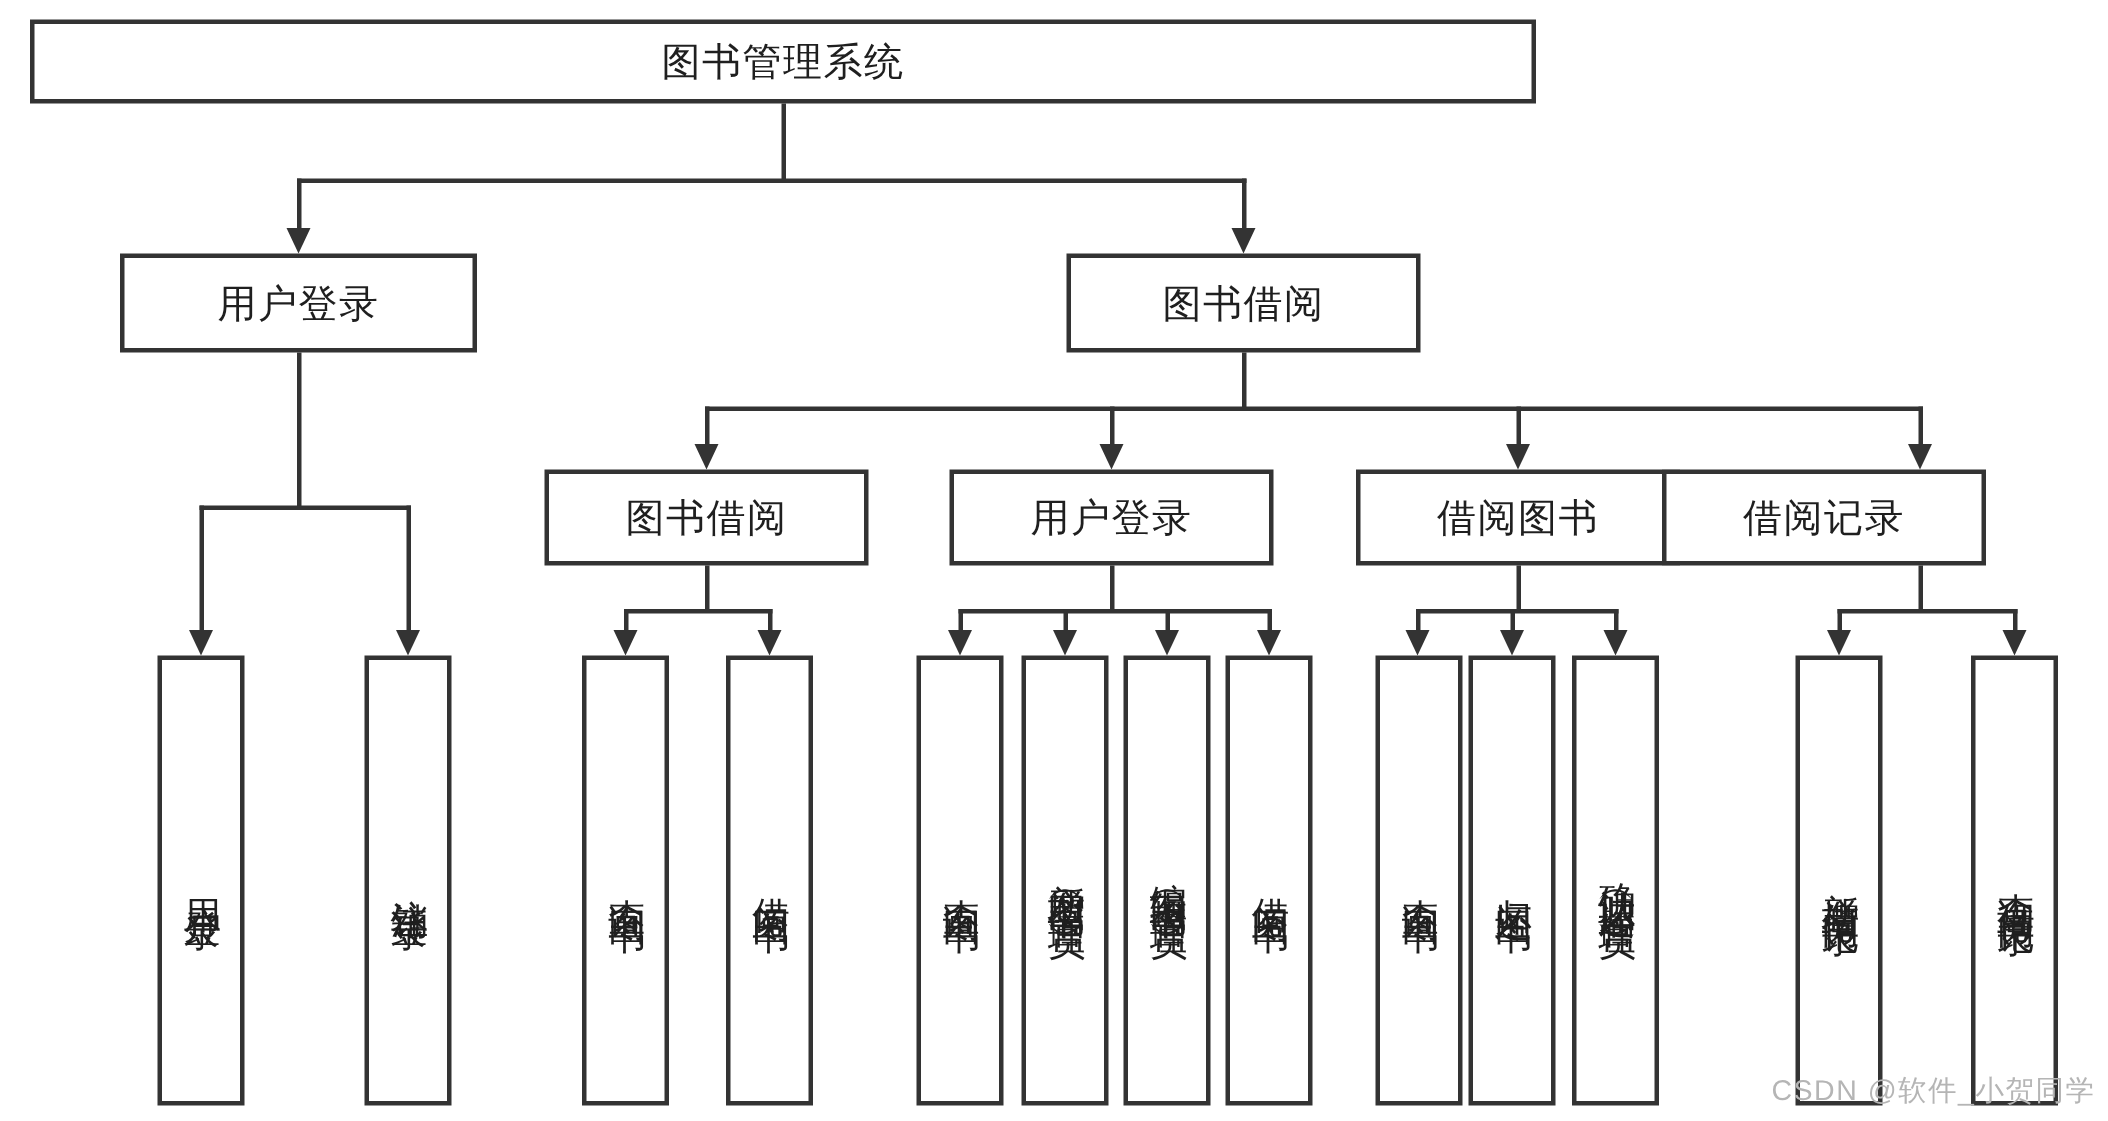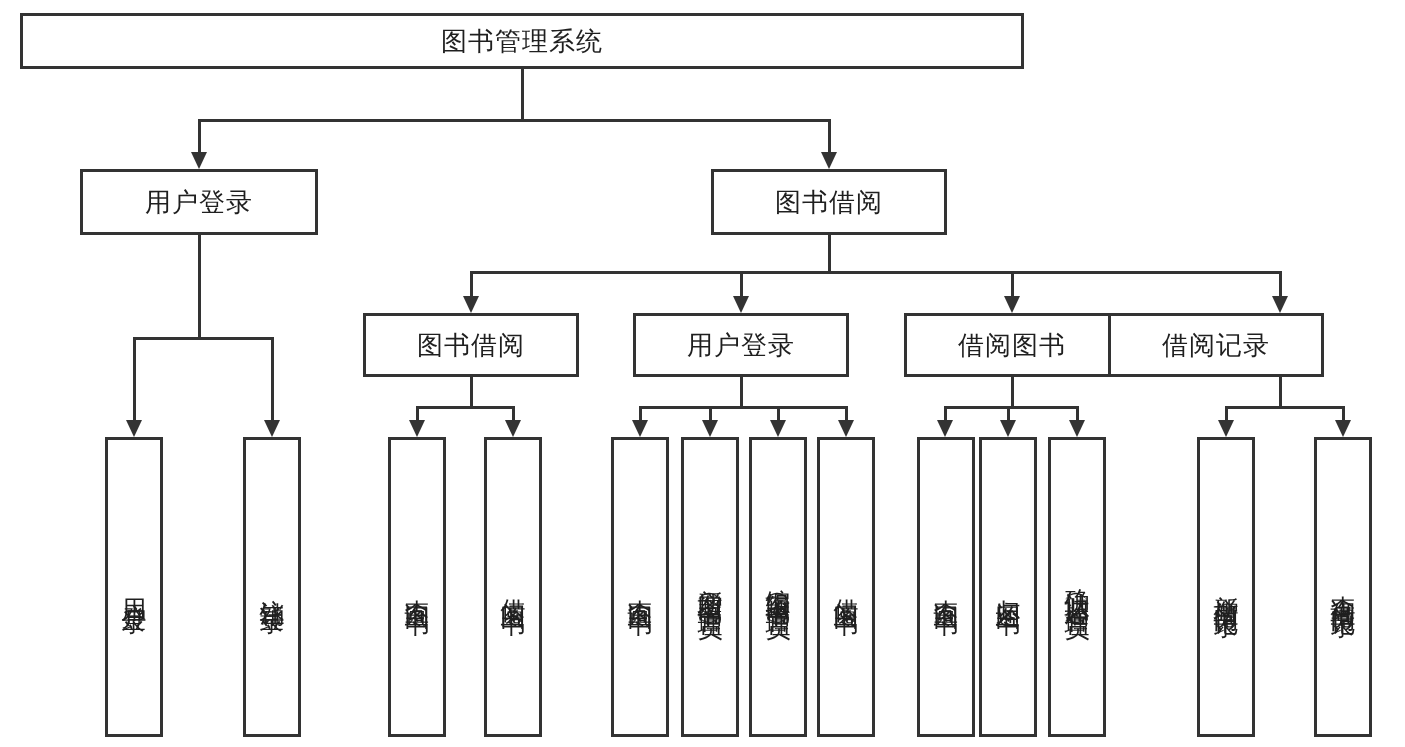--- a/index.html
+++ b/index.html
@@ -179,14 +179,15 @@
   <div class="arrow" style="left:1000px;top:420px"></div>
   <div class="arrow" style="left:1069px;top:420px"></div>
 
   <div class="vline" style="left:1278.5px;top:377px;height:30px"></div>
   <div class="hline" style="left:1224.5px;top:405.5px;width:120px"></div>
   <div class="vline" style="left:1224.5px;top:406px;height:16px"></div>
   <div class="vline" style="left:1341.5px;top:406px;height:16px"></div>
   <div class="arrow" style="left:1218px;top:420px"></div>
   <div class="arrow" style="left:1335px;top:420px"></div>
 
+  <div class="watermark">CSDN @软件_小贺同学</div>
 
 </div>
 
 </body></html>

